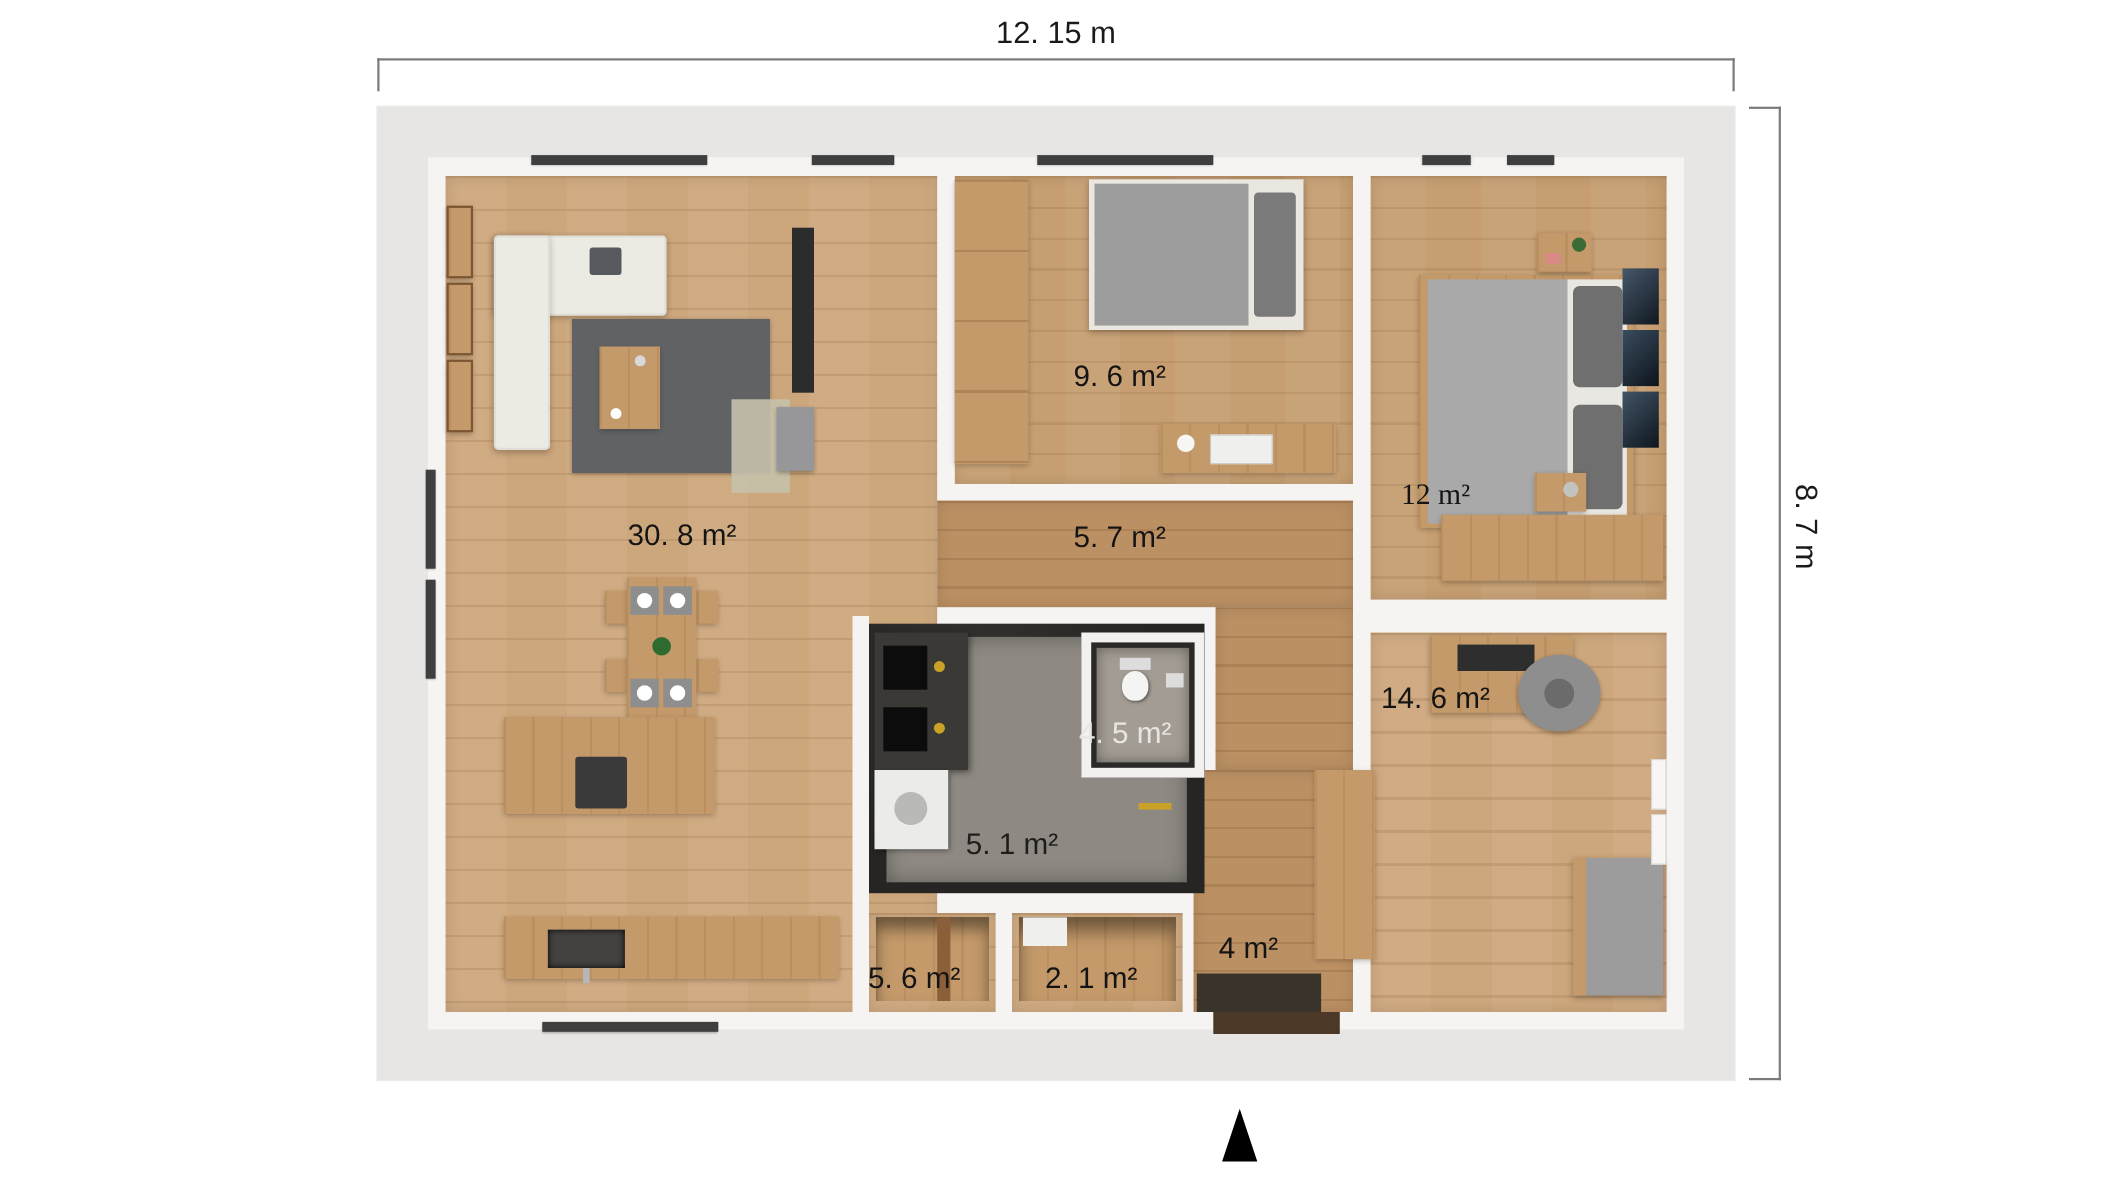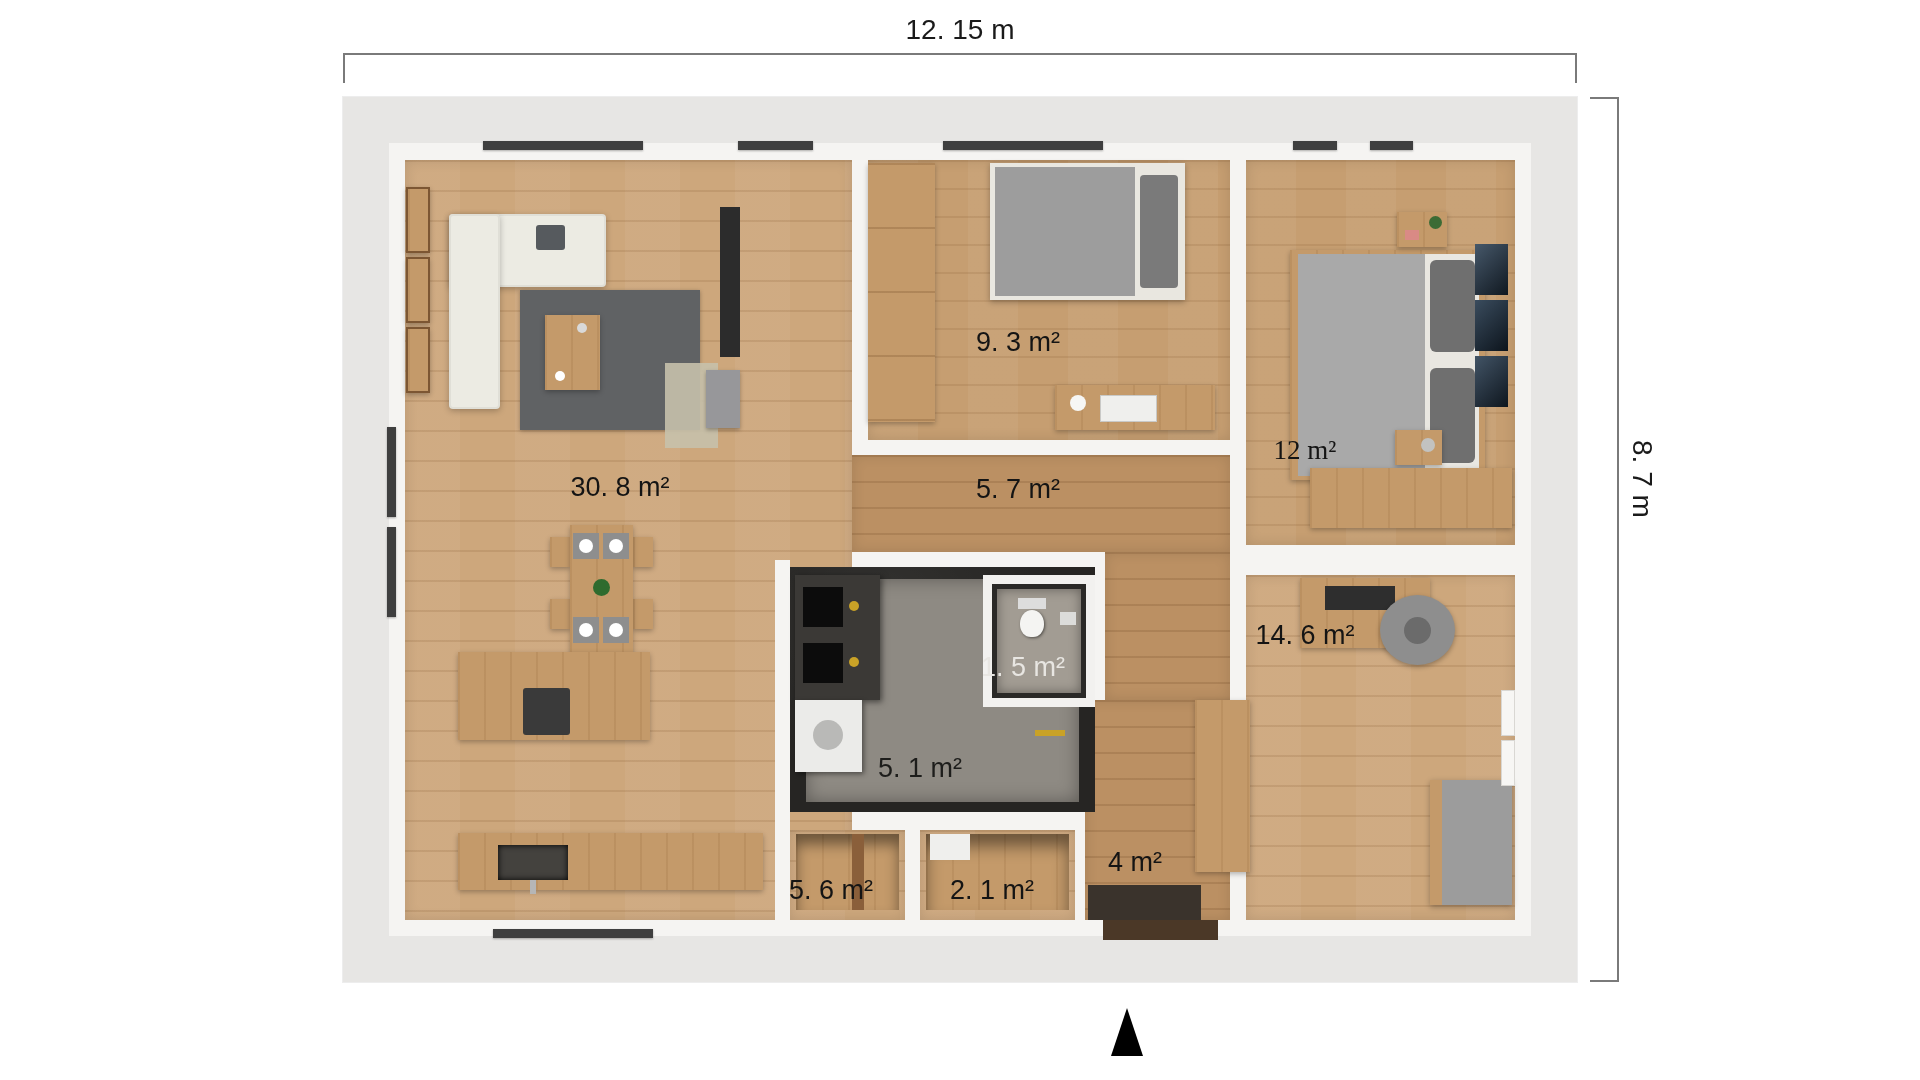--- a/index.html
+++ b/index.html
@@ -181,24 +181,24 @@
   <div class="abs" style="left:1037px;top:498px;width:75px;height:70px;border-radius:50%;background:#8e8e8e;box-shadow:0 2px 5px rgba(0,0,0,0.3);">
     <div class="abs" style="left:24px;top:22px;width:27px;height:27px;border-radius:50%;background:#6b6b6b;"></div>
   </div>
   <div class="abs" style="left:1087px;top:683px;width:82px;height:125px;background:#9c9c9c;border-left:12px solid #c49a6a;box-sizing:border-box;box-shadow:0 2px 6px rgba(0,0,0,0.3);"></div>
   <div class="abs" style="left:1158px;top:593px;width:14px;height:46px;background:#f7f6f4;border:1px solid #d9d7d3;box-sizing:border-box;"></div>
   <div class="abs" style="left:1158px;top:643px;width:14px;height:46px;background:#f7f6f4;border:1px solid #d9d7d3;box-sizing:border-box;"></div>
 
   <div class="abs wood-furn" style="left:852px;top:603px;width:55px;height:172px;z-index:6;"></div>
 
   <div class="abs area-label" style="left:277px;top:390px;">30. 8 m²</div>
-  <div class="abs area-label" style="left:675px;top:245px;">9. 3 m²</div>
+  <div class="abs area-label" style="left:675px;top:245px;">9. 6 m²</div>
   <div class="abs area-label" style="left:675px;top:392px;">5. 7 m²</div>
   <div class="abs area-label" style="left:962px;top:353px;font-family:Liberation Serif, serif;">12 m²</div>
-  <div class="abs area-label" style="left:680px;top:570px;color:#e8e6e2;">1. 5 m²</div>
+  <div class="abs area-label" style="left:680px;top:570px;color:#e8e6e2;">4. 5 m²</div>
   <div class="abs area-label" style="left:962px;top:538px;">14. 6 m²</div>
   <div class="abs area-label" style="left:577px;top:671px;color:#1d1d1b;">5. 1 m²</div>
   <div class="abs area-label" style="left:792px;top:718px;margin-top:47px;">4 m²</div>
   <div class="abs area-label" style="left:488px;top:793px;">5. 6 m²</div>
   <div class="abs area-label" style="left:649px;top:793px;">2. 1 m²</div>
 </div>
 
 <div class="abs" style="left:1111px;top:1008px;width:0;height:0;
      border-left:16px solid transparent;border-right:16px solid transparent;border-bottom:48px solid #000;"></div>
 

